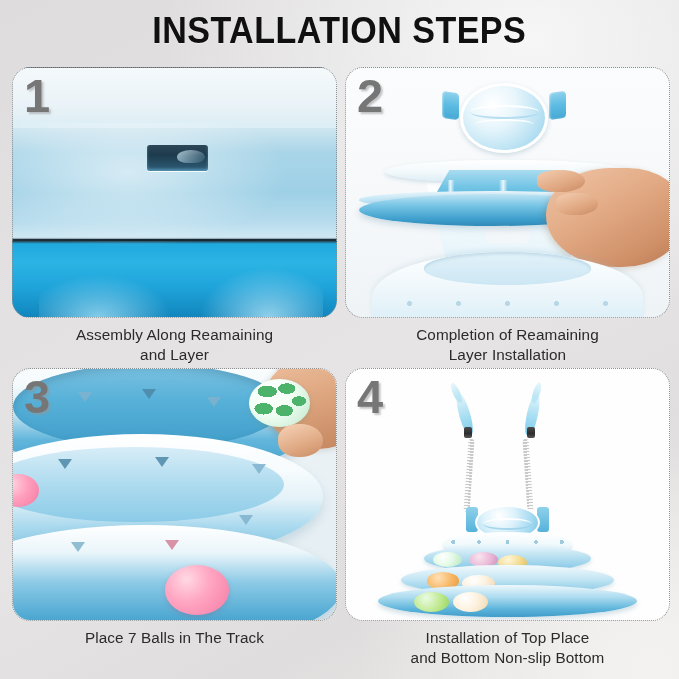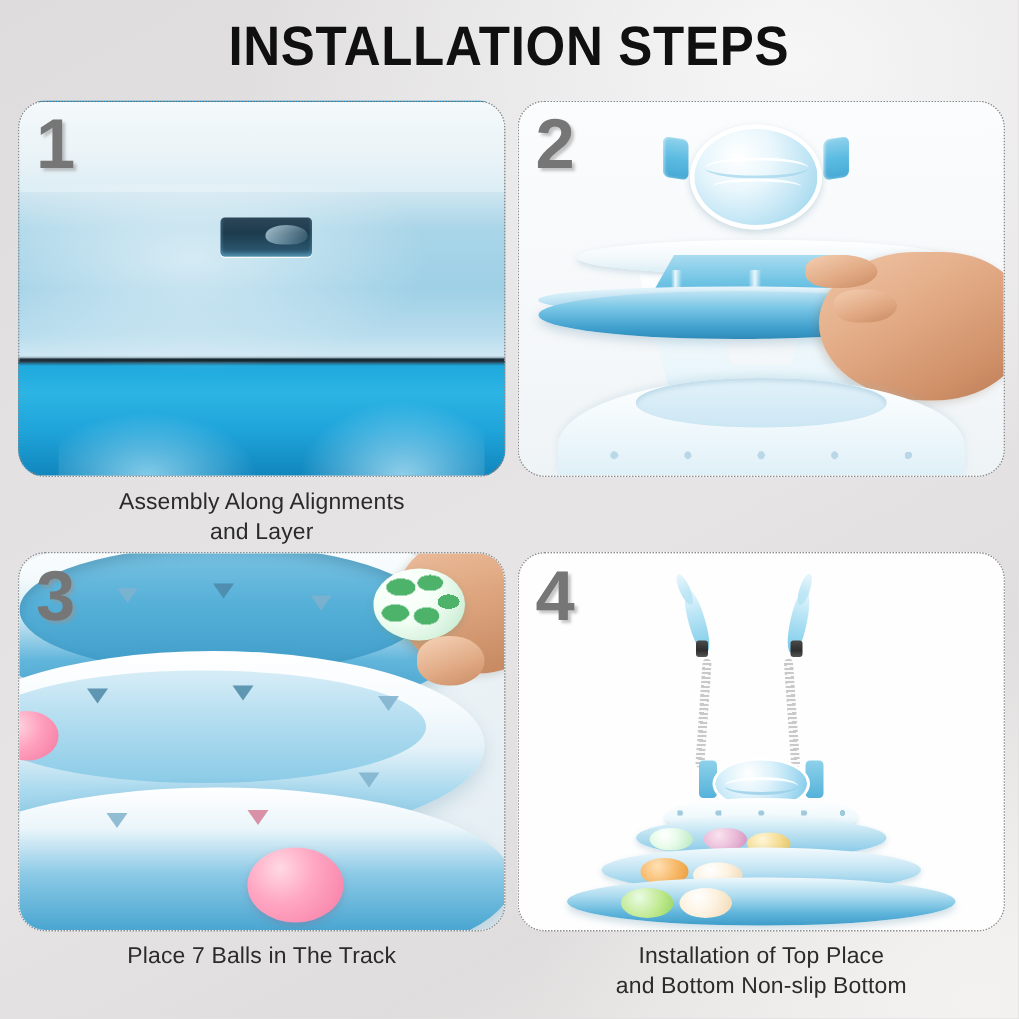--- a/index.html
+++ b/index.html
@@ -526,21 +526,21 @@
       <div class="photo p1">
         <div class="num thin">1</div>
         <div class="sheen-top"></div>
         <div class="body-gloss"></div>
         <div class="slot"></div>
         <div class="seam"></div>
         <div class="lower-reflect"></div>
         <div class="lower-reflect2"></div>
       </div>
       <div class="caption">
-        <div>Assembly Along Alignments</div>
+        <div>Assembly Along Reamaining</div>
         <div>and Layer</div>
       </div>
     </div>
 
     <div class="step s2">
       <div class="photo p2">
         <div class="num">2</div>
         <div class="ring-holder">
           <div class="post-l"></div>
           <div class="post-r"></div>
@@ -553,20 +553,22 @@
         <div class="disc-big-top"></div>
         <div class="disc-big"></div>
         <div class="hand"></div>
         <div class="finger f1"></div>
         <div class="finger f2"></div>
         <div class="base-top"></div>
         <div class="base-inner"></div>
         <div class="base-holes"></div>
       </div>
       <div class="caption">
+        <div>Completion of Reamaining</div>
+        <div>Layer Installation</div>
       </div>
     </div>
 
     <div class="step s3">
       <div class="photo p3">
         <div class="tier t1-out"></div>
         <div class="tier t1-in"></div>
         <div class="tier t2-out"></div>
         <div class="tier t2-in"></div>
         <div class="tier t3-out"></div>

